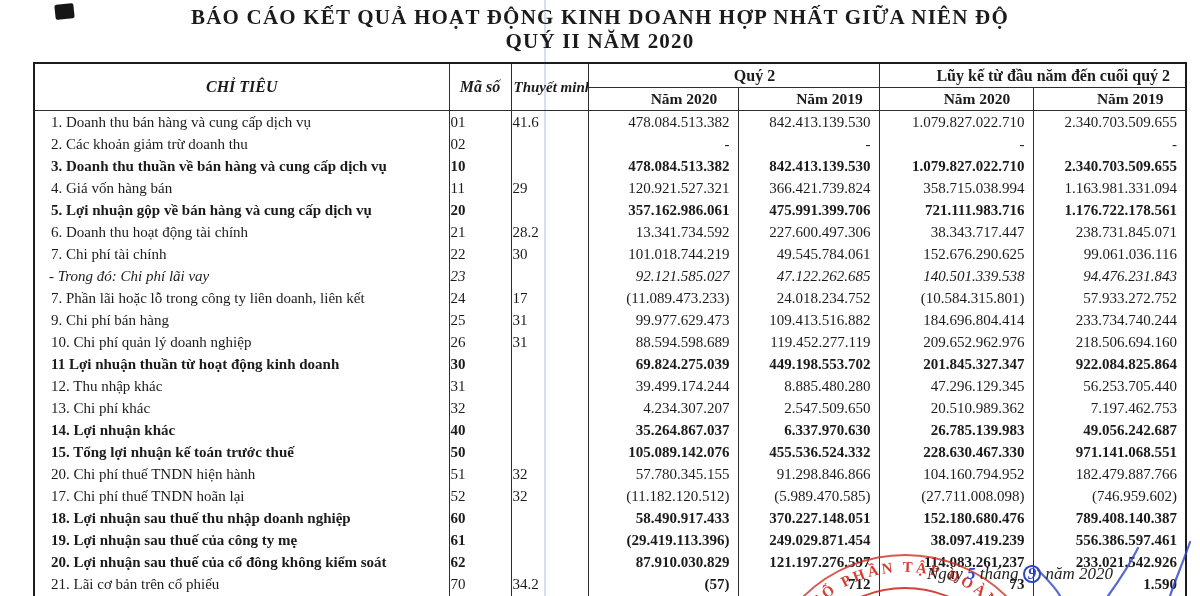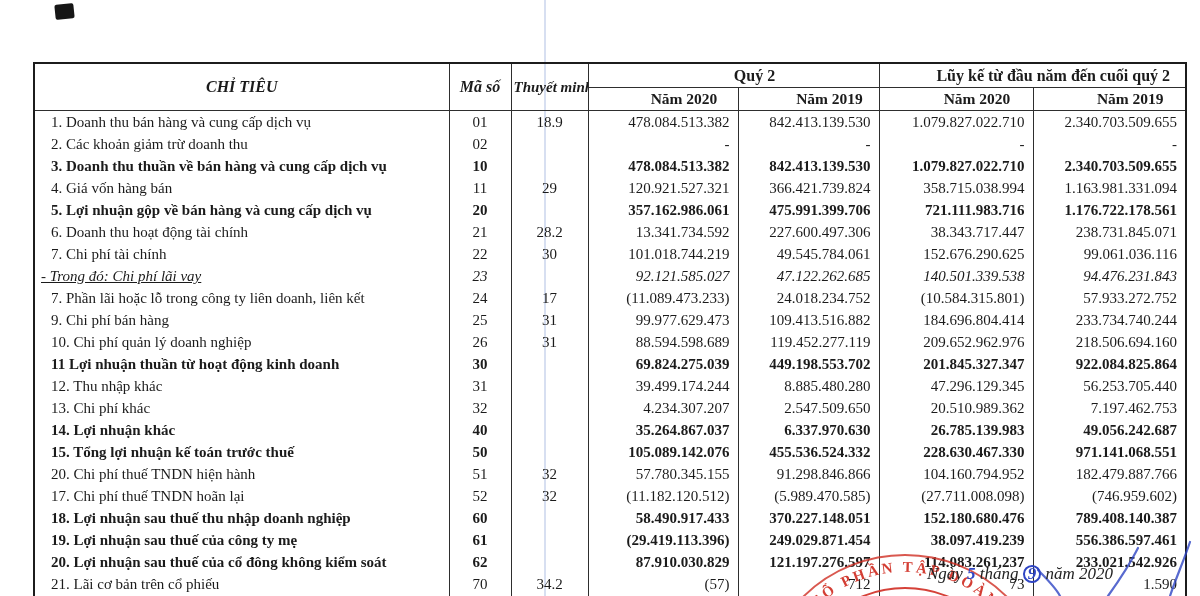--- a/index.html
+++ b/index.html
@@ -41,26 +41,26 @@
   }
   thead th { border-bottom: 1px solid #2e2e2e; font-size: 16px; padding: 0 2px; }
   thead tr.h1 th { height: 23px; }
   thead tr.h2 th { height: 22px; font-size: 15.5px; }
   th.h-chitieu, th.h-maso, th.h-tm { font-style: italic; font-weight: bold; text-align: center; vertical-align: middle; margin-left: 9px; }
   th.h-tm { white-space: normal; line-height: 16px; font-size: 15px; }
   th.h-group { font-weight: bold; text-align: center; vertical-align: middle; padding-left: 44px; }
 
   tbody td { height: 20px; line-height: 20px; vertical-align: middle; }
   td.c-label  { text-align: left;  padding-left: 16px;  padding-right: 2px; }
-  td.c-center { text-align: center; }
+  td.c-center { text-align: left; }
   td.c-num    { text-align: right; padding-right: 8px; }
   tr.bold td { font-weight: bold; }
   tr.italic td { font-style: italic; }
-  tr.italic td.c-label { padding-left: 6px; text-decoration: underline; }
-  tr.values-bold td.c-num { font-weight: normal; }
+  tr.italic td.c-label { padding-left: 14px; }
+  tr.values-bold td.c-num { font-weight: bold; }
 
   
   .date-line {
     position: absolute; left: 900px; top: 564px; width: 240px;
     font-style: italic; font-size: 17px; text-align: center; color: #222;
     z-index: 3;
   }
   .ink { color: var(--ink-blue, #2f45c4); font-weight: bold; }
   .ink-circled {
     color: var(--ink-blue, #2f45c4); font-weight: bold;
@@ -71,20 +71,24 @@
   svg.signature { position: absolute; left: 1030px; top: 540px; z-index: 2; }
 </style>
 </head>
 <body>
 
 <div class="page">
 
   <div class="artifact-blob"></div>
   <div class="scan-line"></div>
 
+  <div class="title-wrap">
+    <div class="title1">BÁO CÁO KẾT QUẢ HOẠT ĐỘNG KINH DOANH HỢP NHẤT GIỮA NIÊN ĐỘ</div>
+    <div class="title2">QUÝ II NĂM 2020</div>
+  </div>
 
   <table class="report">
     <colgroup>
       <col style="width:415px">
         <col style="width:62px">
         <col style="width:77px">
       <col style="width:150px">
         <col style="width:141px">
         <col style="width:154px">
         <col style="width:153px">
@@ -101,21 +105,21 @@
         <th class="h-group">Năm 2020</th>
         <th class="h-group">Năm 2019</th>
         <th class="h-group">Năm 2020</th>
         <th class="h-group">Năm 2019</th>
       </tr>
     </thead>
     <tbody>
         <tr>
           <td class="c-label">1. Doanh thu bán hàng và cung cấp dịch vụ</td>
           <td class="c-center">01</td>
-          <td class="c-center">18.9</td>
+          <td class="c-center">41.6</td>
           <td class="c-num">478.084.513.382</td>
           <td class="c-num">842.413.139.530</td>
           <td class="c-num">1.079.827.022.710</td>
           <td class="c-num">2.340.703.509.655</td>
         </tr>
         <tr>
           <td class="c-label">2. Các khoản giảm trừ doanh thu</td>
           <td class="c-center">02</td>
           <td class="c-center"></td>
           <td class="c-num">-</td>

